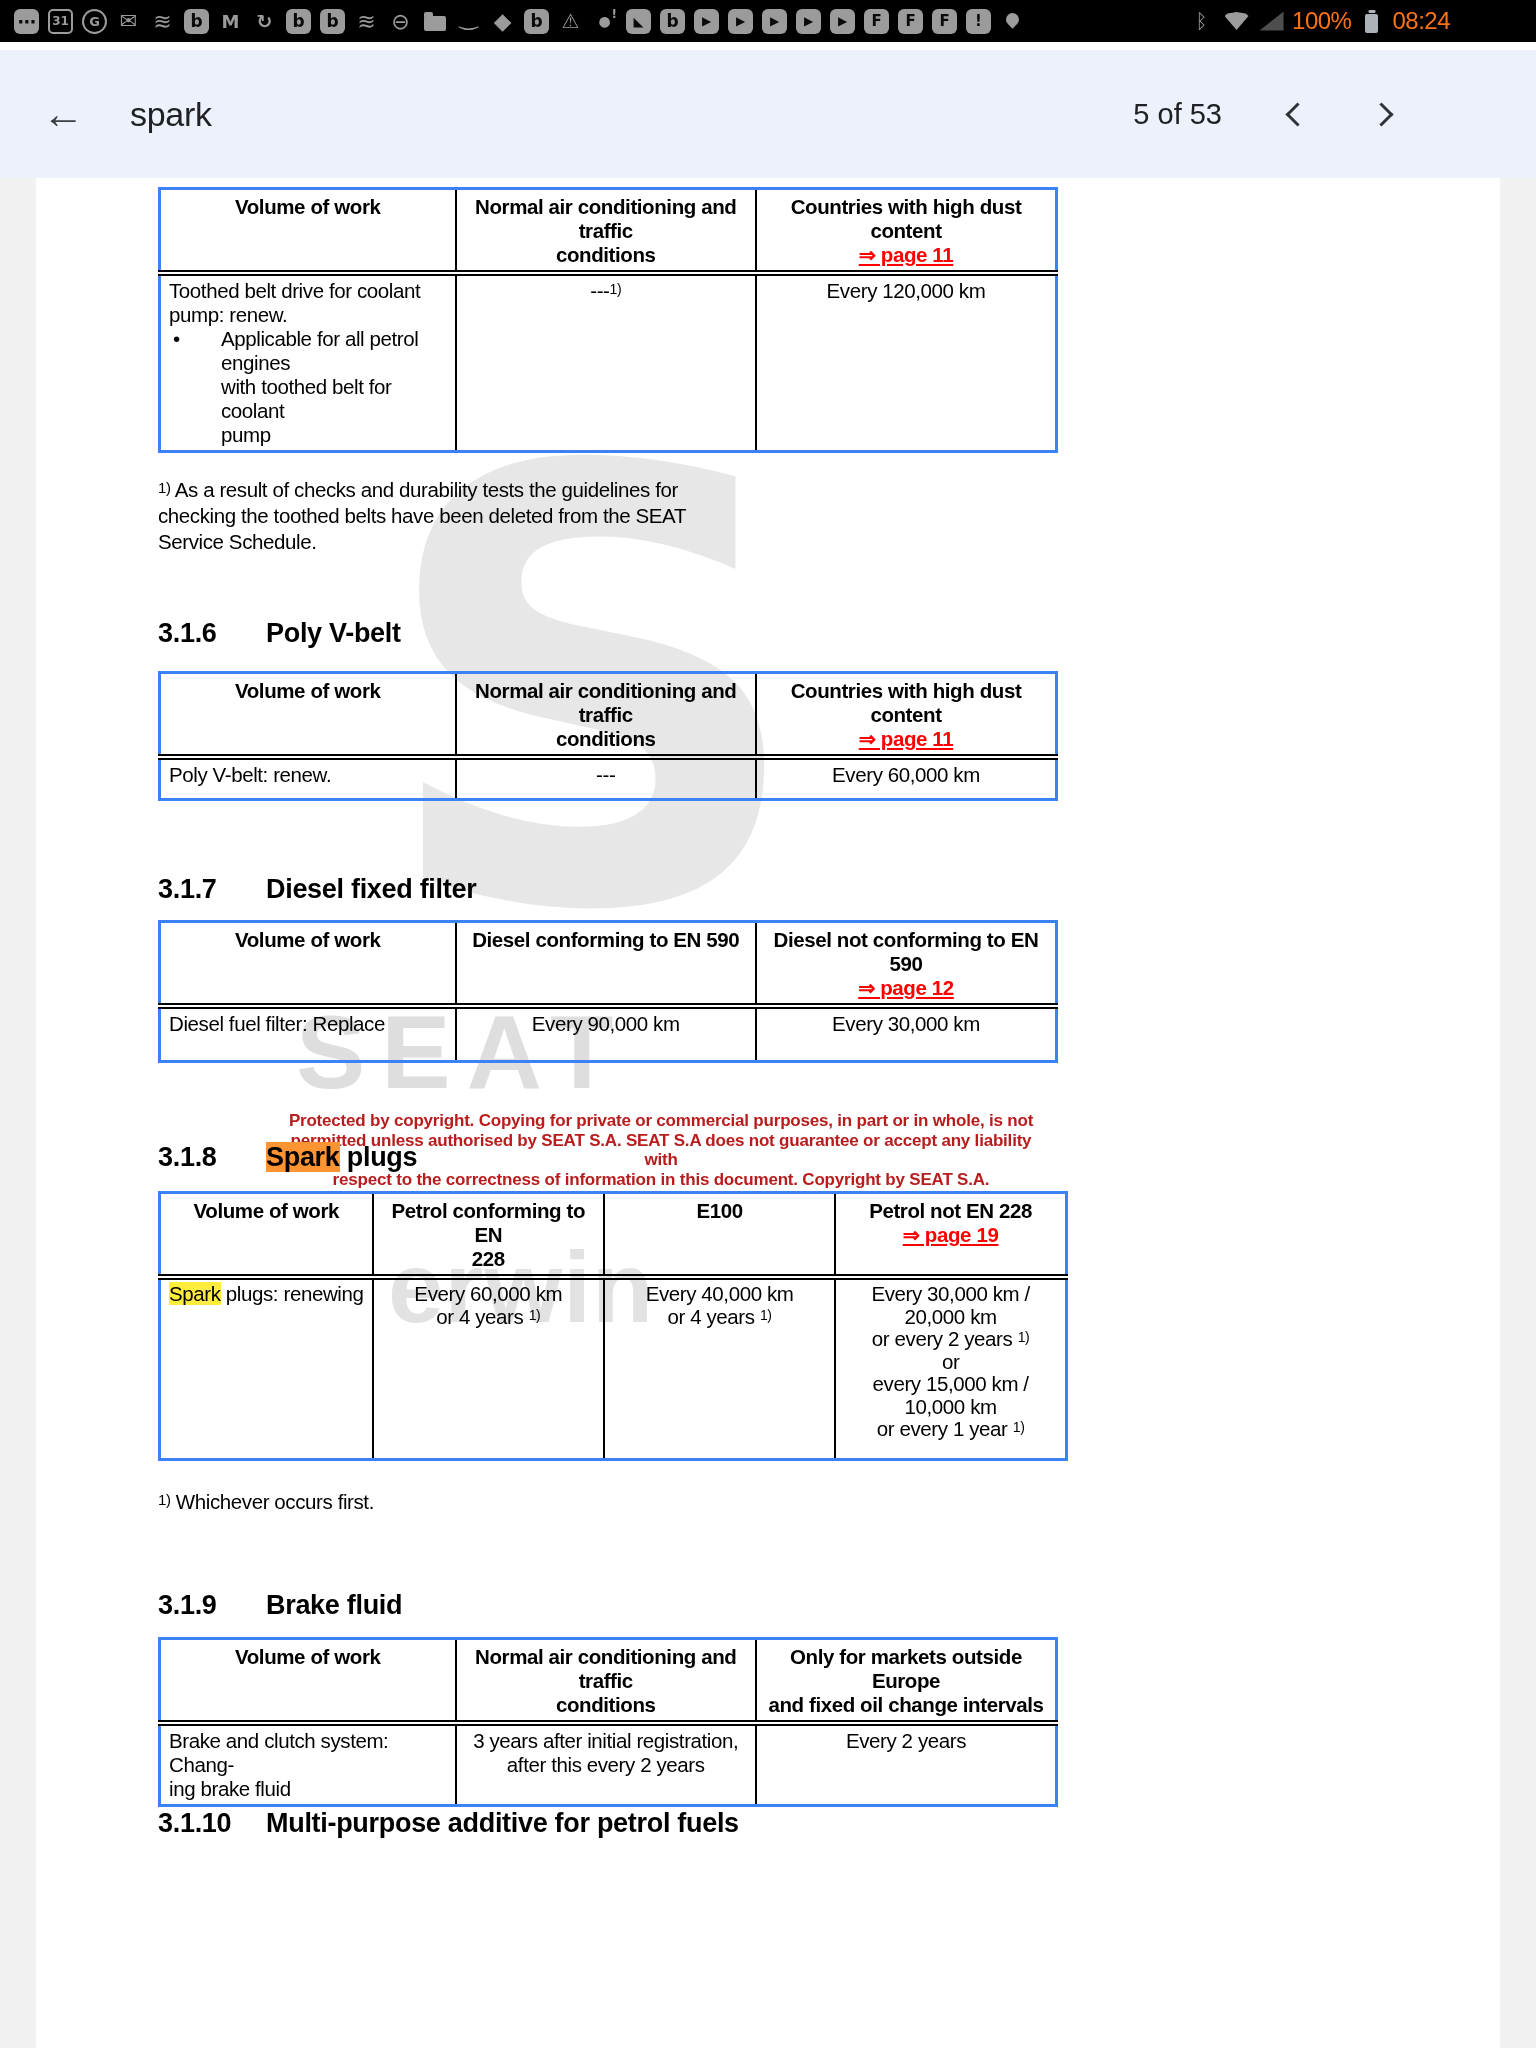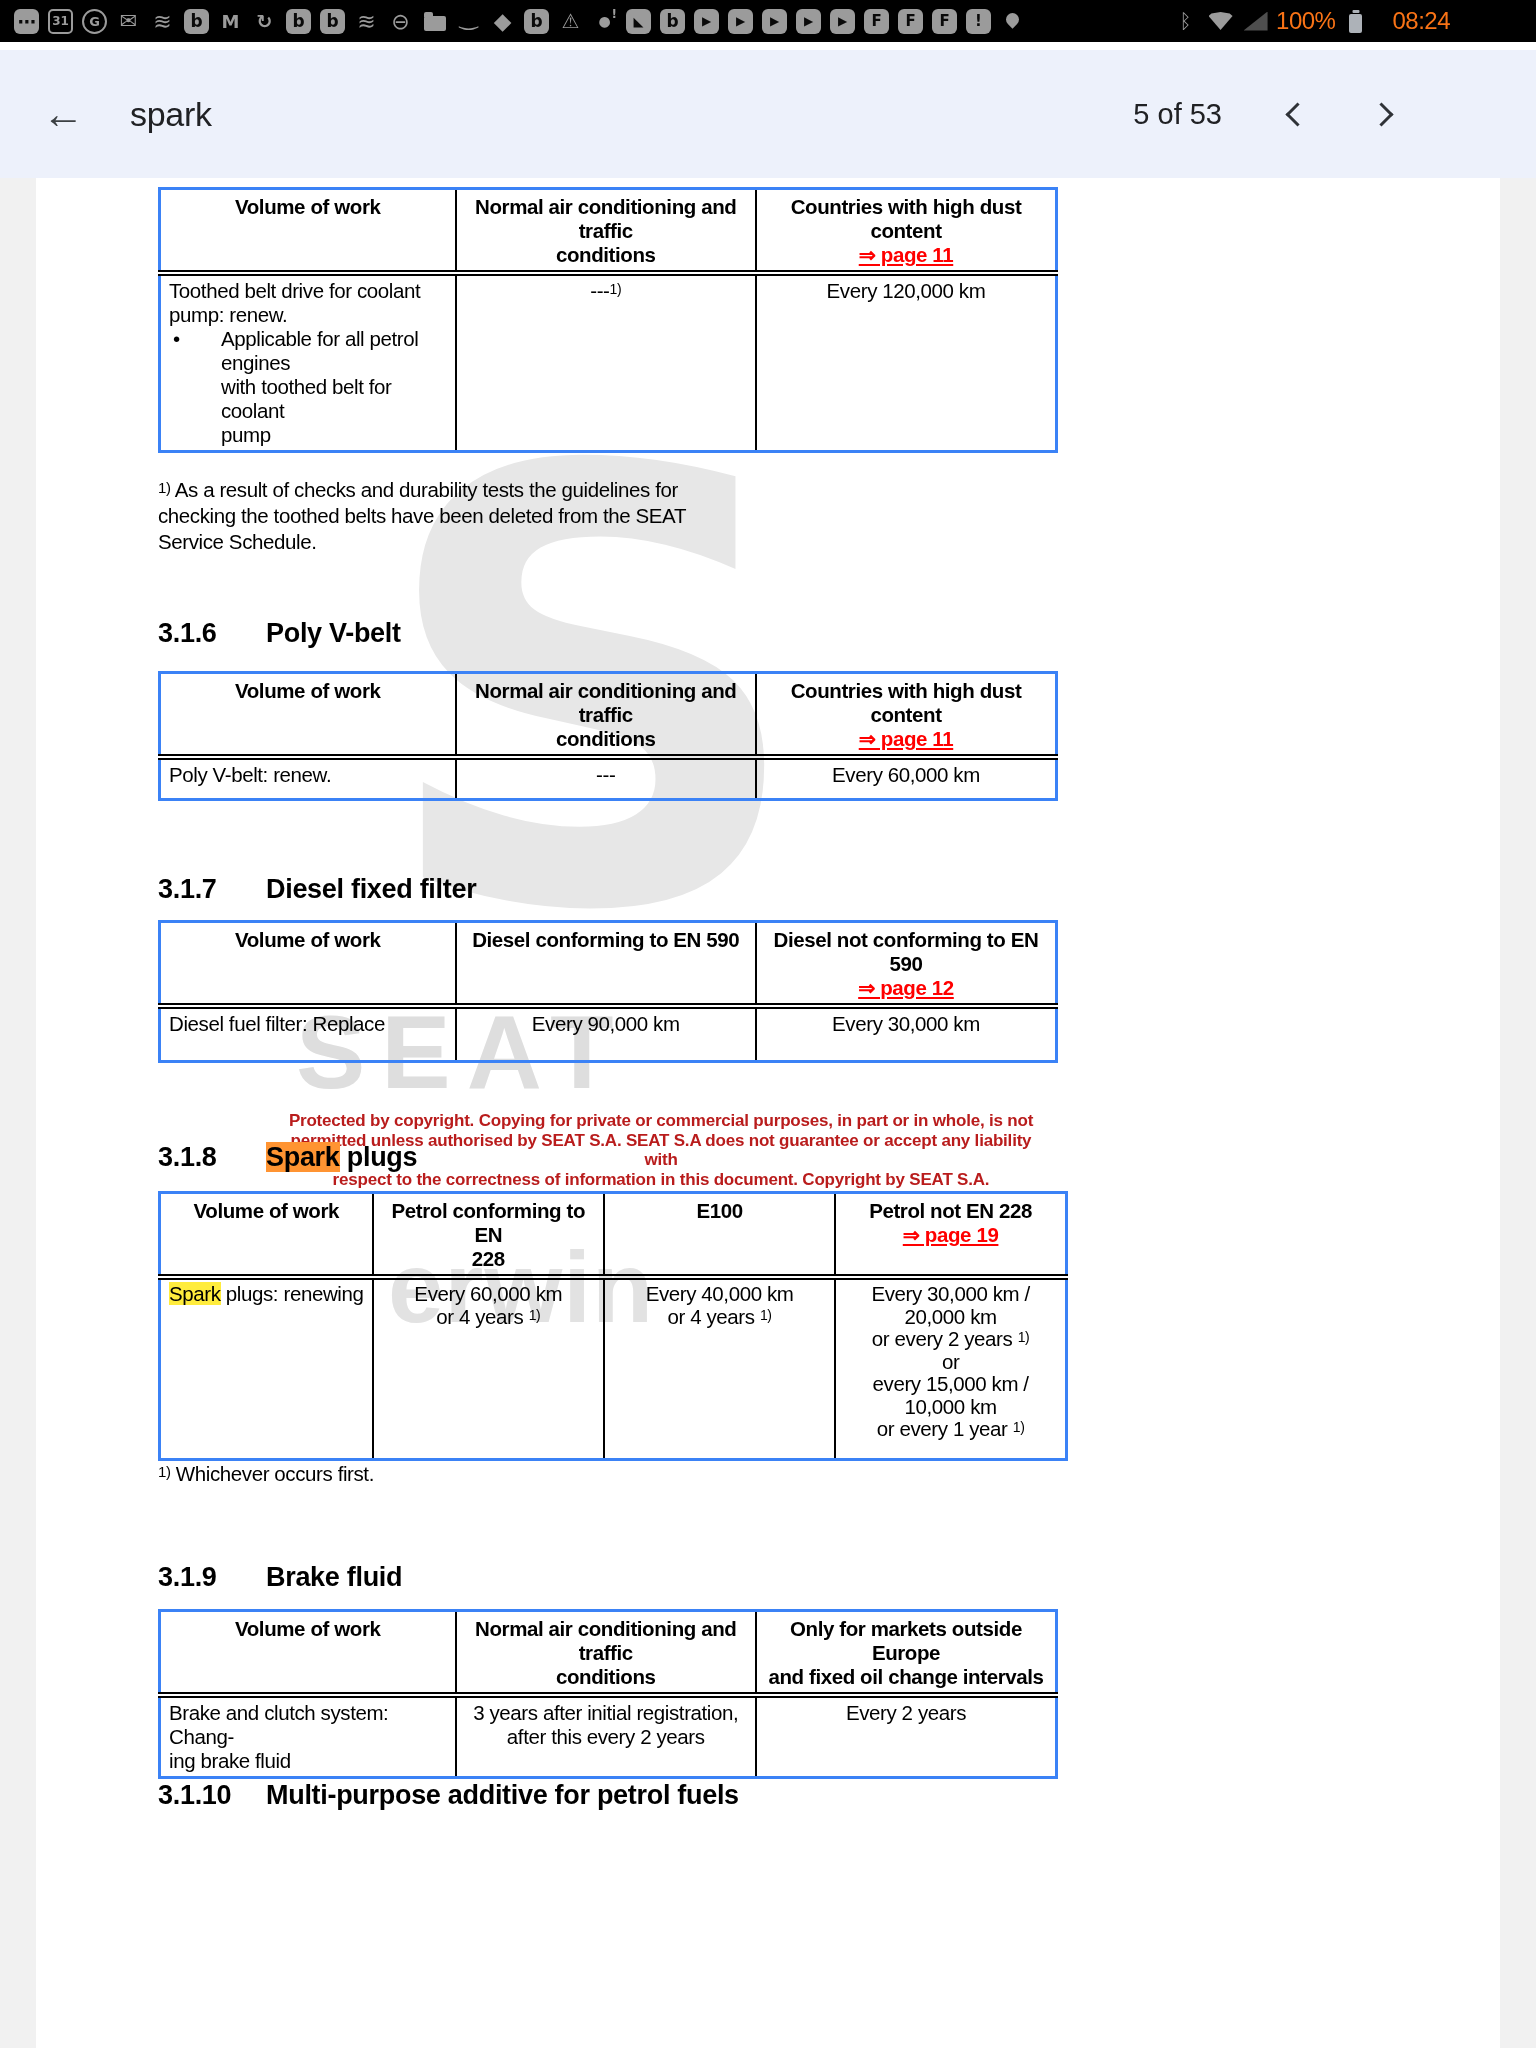--- a/index.html
+++ b/index.html
@@ -41,21 +41,21 @@
   .sb-icon[data-icon="folder"]::after{content:"";position:absolute;top:3px;left:2px;width:9px;height:5px;background:#9b9b9b;border-radius:2px 2px 0 0}
   .sb-icon[data-icon="location"]::before{content:"";width:13px;height:13px;background:#9b9b9b;border-radius:50% 50% 50% 0;transform:rotate(-45deg);display:block;margin-top:-3px}
   .sb-icon[data-icon="bluetooth"]::before{content:"ᛒ";font-size:20px}
   .sb-icon[data-icon="wifi"]::before{content:"";width:24px;height:18px;background:#9b9b9b;
      clip-path:polygon(50% 100%,0 22%,12% 8%,50% 0,88% 8%,100% 22%)}
   .sb-icon[data-icon="signal"]::before{content:"";width:24px;height:19px;background:#9b9b9b;opacity:.5;
      clip-path:polygon(100% 0,100% 100%,0 100%)}
   .sb-icon[data-icon="battery"]::before{content:"";width:13px;height:19px;background:#adb2b8;border-radius:2px;display:block;margin-top:4px}
   .sb-icon[data-icon="battery"]::after{content:"";position:absolute;top:1px;left:50%;transform:translateX(-50%);width:7px;height:3px;background:#adb2b8;border-radius:1px}
   .sb-text{color:#f97316;font-size:24px;letter-spacing:-0.5px}
-  .sb-time{margin-left:16px}
+  .sb-time{margin-left:0}
 
   
   .app-gap{height:8px;background:#fff}
   .find-bar{height:128px;background:#edf1fb;display:flex;align-items:center;padding:0 140px 0 42px}
   .back-arrow{font-size:42px;color:#3c4043;line-height:1;cursor:pointer}
   .find-query{margin-left:46px;font-size:34px;color:#202124;letter-spacing:-0.3px}
   .find-count{margin-left:auto;font-size:29px;color:#202124}
   .chev{width:24px;height:24px;display:inline-block;position:relative;cursor:pointer}
   .chev::before{content:"";position:absolute;top:4px;width:14px;height:14px;
     border-left:3.5px solid #2f3237;border-bottom:3.5px solid #2f3237}
@@ -100,21 +100,21 @@
   .t-e{margin-top:16px}
   .t-e tbody td{height:56px}
   .cell-li{display:flex;text-align:left}
   .cell-li .b{flex:0 0 52px;padding-left:4px}
   .cell-li .t{flex:1}
 
   sup.fn{font-size:14px;vertical-align:top;position:relative;top:-2px}
   .footnote{font-size:20.5px;line-height:26px;letter-spacing:-0.4px}
   .footnote sup.fn{font-size:15px}
   .fn-1{margin-top:24px}
-  .fn-2{}
+  .fn-2{margin-top:28px}
 
   .heading{font-size:27px;font-weight:bold;letter-spacing:-0.3px;line-height:32px;background:transparent}
   .h-num{display:inline-block;width:108px}
   .h-316{margin-top:62px}
   .h-317{margin-top:72px}
   .h-318{margin-top:78px}
   .h-319{margin-top:74px}
   .h-3110{}
 
   .red-link{color:#ff0000;text-decoration:underline;cursor:pointer}

